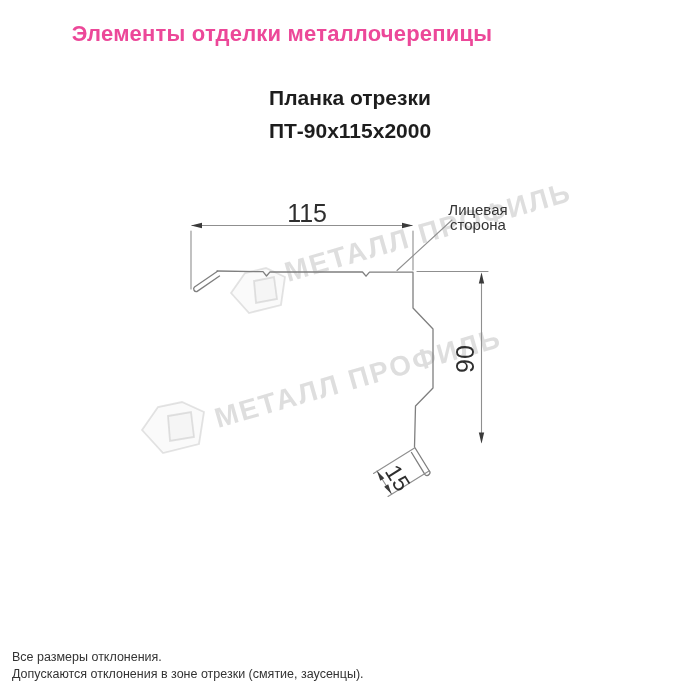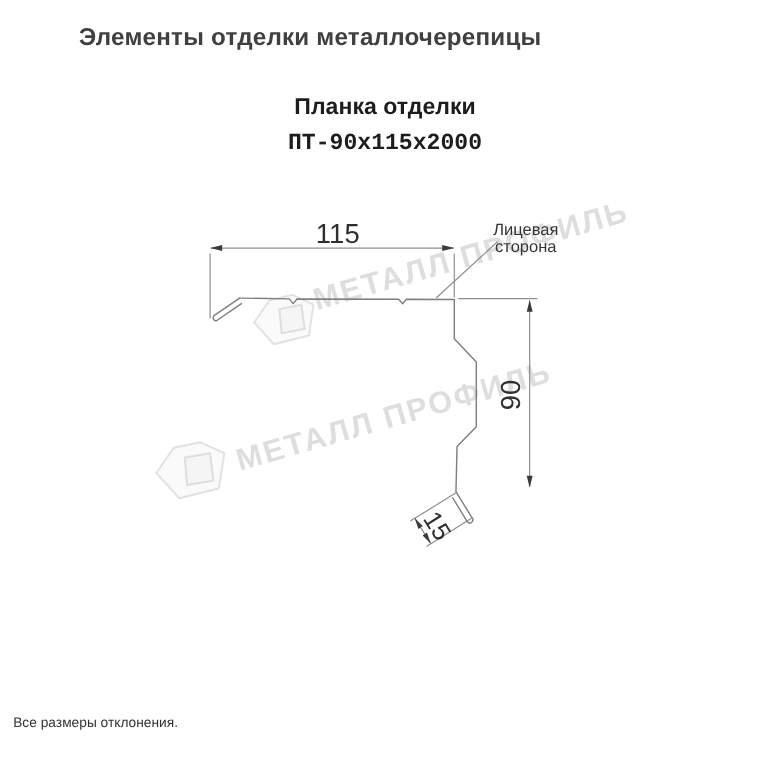--- a/index.html
+++ b/index.html
@@ -3,29 +3,29 @@
 <meta charset="utf-8">
 <style>
   html,body{margin:0;padding:0;background:#ffffff;}
   .canvas{
     position:relative;width:700px;height:700px;background:#ffffff;overflow:hidden;
     font-family:"Liberation Sans", sans-serif;color:#222;
   }
   .abs{position:absolute;}
   .page-title{
     left:0;top:21px;width:564px;text-align:center;
-    font-size:22px;font-weight:bold;color:#404040;letter-spacing:0.2px;
+    font-size:22px;font-weight:bold;color:#ec4899;letter-spacing:0.2px;
   }
   .product-name{
     left:0;top:86px;width:700px;text-align:center;
     font-size:21px;font-weight:bold;color:#1d1d1d;
   }
   .product-code{
     left:0;top:119px;width:700px;text-align:center;
-    font-size:21px;font-weight:bold;color:#1d1d1d;font-family:Liberation Mono, monospace;
+    font-size:21px;font-weight:bold;color:#1d1d1d;
   }
   .dim-text{font-size:25px;color:#2e2e2e;line-height:1;z-index:4;}
   .dim-115{left:271px;top:201px;width:56px;text-align:right;}
   .dim-90{
     left:449px;top:345px;width:36px;height:28px;text-align:center;
     transform:rotate(-90deg);transform-origin:50% 50%;
   }
   .dim-15{
     left:379px;top:466px;width:34px;height:26px;text-align:center;font-size:23px;
     transform:rotate(58deg);transform-origin:50% 50%;
@@ -45,21 +45,21 @@
   .wm-upper{left:281px;top:258px;transform:rotate(-16deg);}
   .wm-lower{left:211px;top:404px;transform:rotate(-16deg);}
   svg.drawing{position:absolute;left:0;top:0;z-index:2;}
 </style>
 </head>
 <body>
 
 <div class="canvas">
 
   <div class="abs page-title">Элементы отделки металлочерепицы</div>
-  <div class="abs product-name">Планка отделки</div>
+  <div class="abs product-name">Планка отрезки</div>
   <div class="abs product-code">ПТ-90х115х2000</div>
 
   <div class="abs watermark-text wm-upper">МЕТАЛЛ ПРОФИЛЬ</div>
   <div class="abs watermark-text wm-lower">МЕТАЛЛ ПРОФИЛЬ</div>
 
   <svg class="drawing" width="700" height="700" viewBox="0 0 700 700">
 
     <g stroke="rgba(130,130,130,0.22)" stroke-width="1.8" fill="rgba(150,150,150,0.05)">
       <path d="M 231 293 L 245 273 L 266 268 L 285 277 L 281 305 L 249 313 Z"></path>
       <path d="M 254 281 L 274 277 L 277 299 L 256 303 Z"></path>
@@ -102,15 +102,16 @@
   <div class="abs dim-text dim-90">90</div>
   <div class="abs dim-text dim-15">15</div>
 
   <div class="abs face-side">
     <div>Лицевая</div>
     <div>сторона</div>
   </div>
 
   <div class="abs footnotes">
     <div>Все размеры отклонения.</div>
+    <div>Допускаются отклонения в зоне отрезки (смятие, заусенцы).</div>
   </div>
 
 </div>
 
 </body></html>

